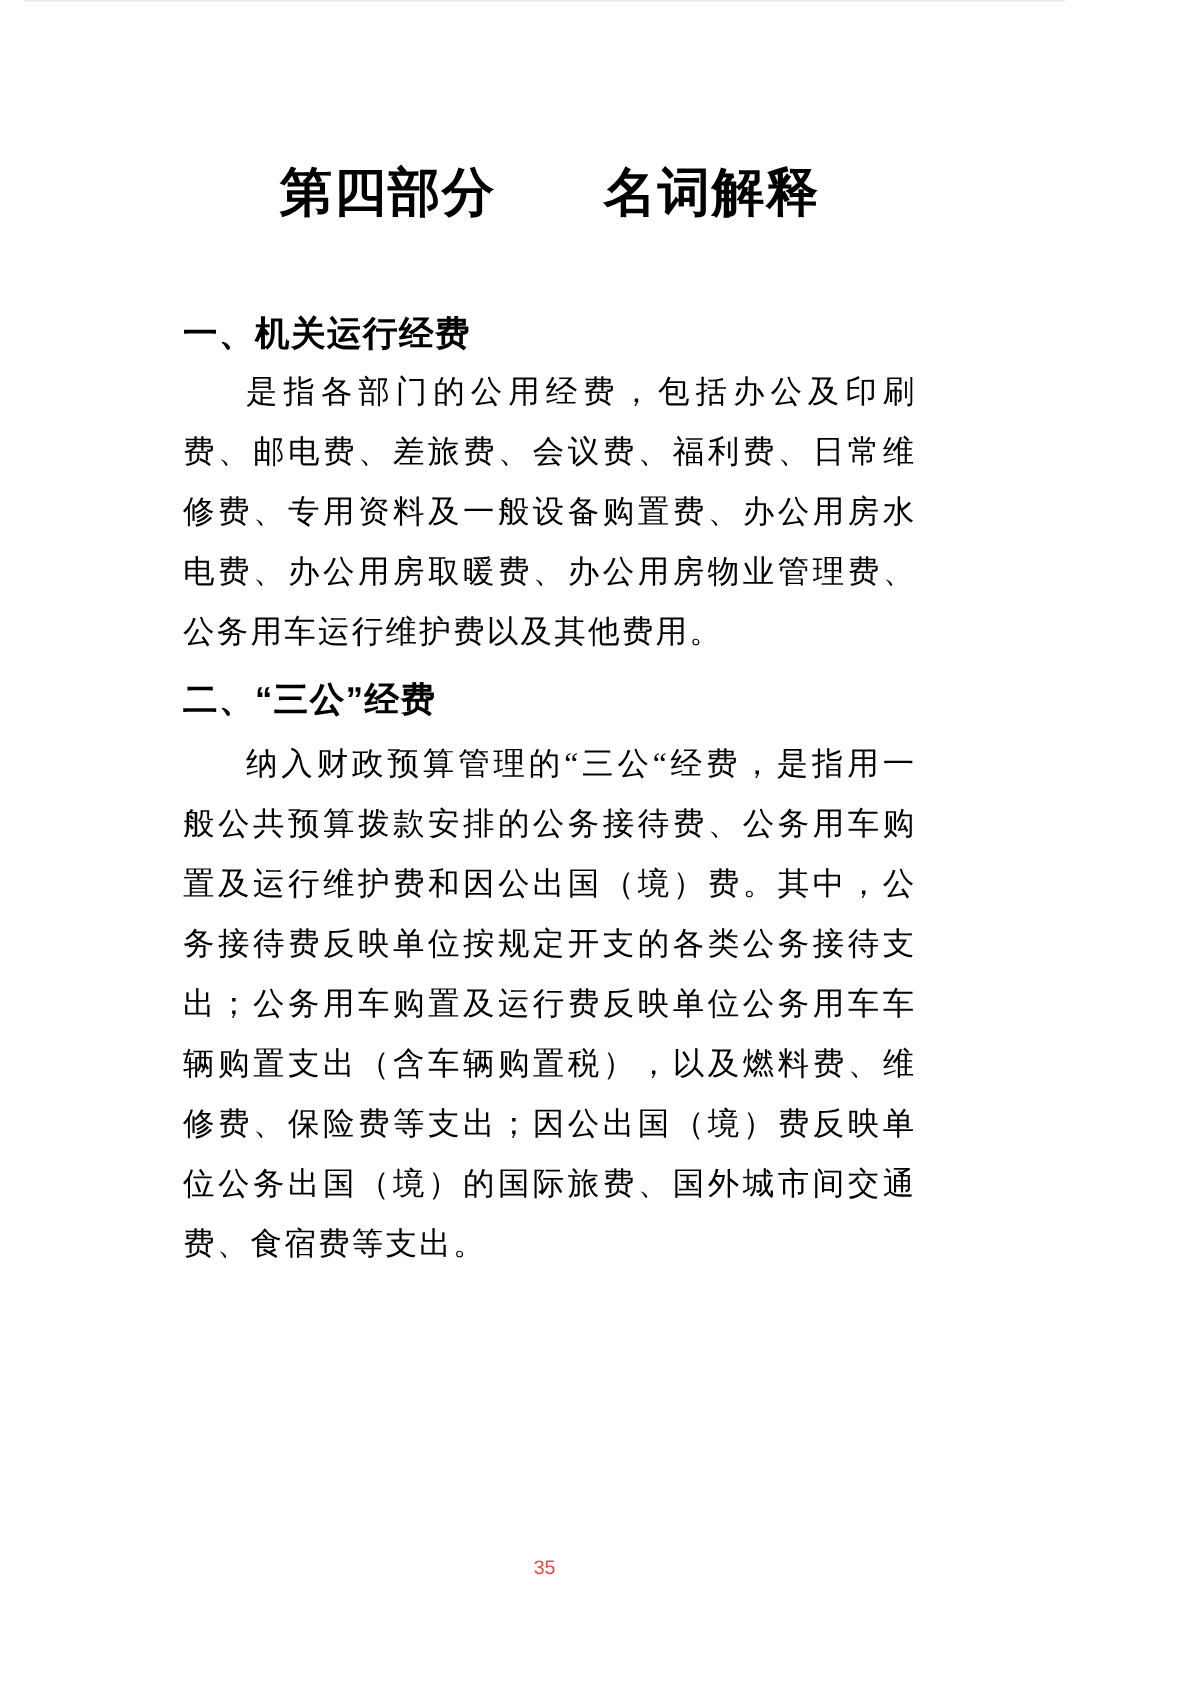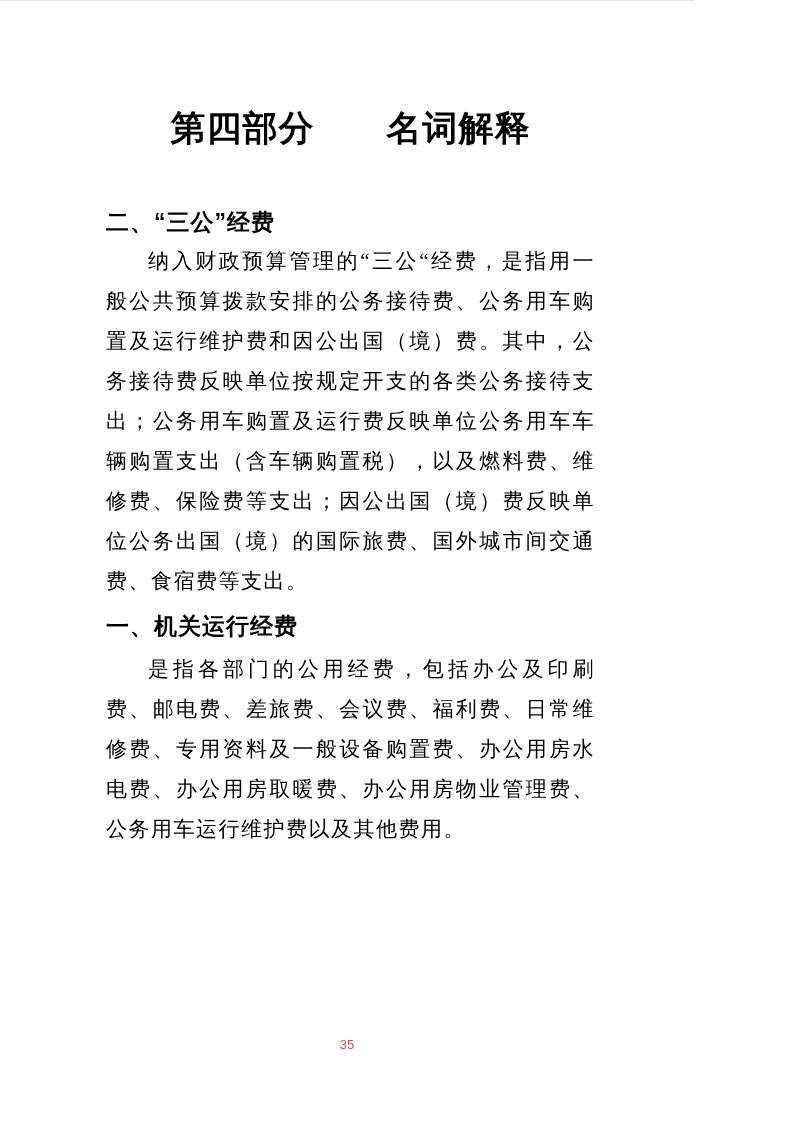--- a/index.html
+++ b/index.html
@@ -7,20 +7,21 @@
     position: relative;
     width: 694px;
     height: 1122px;
     background: #ffffff;
     box-sizing: border-box;
     padding: 96px 99px 0 106px;
     font-family: "Liberation Serif", "DejaVu Serif", serif;
     color: #000000;
     overflow: hidden;
     border-top: 1px solid #e9e9e9;
+    margin-left: 16px;
   }
   .doc-title {
     margin: 0;
     font-size: 35px;
     line-height: 64px;
     font-weight: bold;
     text-align: center;
     letter-spacing: 1px;
     white-space: pre;
     font-family: "Liberation Serif", "DejaVu Serif", serif;
@@ -58,24 +59,24 @@
   }
 </style>
 </head>
 <body>
 
 <div class="page">
 
   <h1 class="doc-title">第四部分　　名词解释</h1>
 
   <section class="doc-section">
-    <h2 class="sec-heading">二、“三公”经费</h2>
-    <p class="body-para">纳入财政预算管理的“三公“经费，是指用一般公共预算拨款安排的公务接待费、公务用车购置及运行维护费和因公出国（境）费。其中，公务接待费反映单位按规定开支的各类公务接待支出；公务用车购置及运行费反映单位公务用车车辆购置支出（含车辆购置税），以及燃料费、维修费、保险费等支出；因公出国（境）费反映单位公务出国（境）的国际旅费、国外城市间交通费、食宿费等支出。</p>
+    <h2 class="sec-heading">一、机关运行经费</h2>
+    <p class="body-para">是指各部门的公用经费，包括办公及印刷费、邮电费、差旅费、会议费、福利费、日常维修费、专用资料及一般设备购置费、办公用房水电费、办公用房取暖费、办公用房物业管理费、公务用车运行维护费以及其他费用。</p>
   </section>
 
   <section class="doc-section">
-    <h2 class="sec-heading">一、机关运行经费</h2>
-    <p class="body-para">是指各部门的公用经费，包括办公及印刷费、邮电费、差旅费、会议费、福利费、日常维修费、专用资料及一般设备购置费、办公用房水电费、办公用房取暖费、办公用房物业管理费、公务用车运行维护费以及其他费用。</p>
+    <h2 class="sec-heading">二、“三公”经费</h2>
+    <p class="body-para">纳入财政预算管理的“三公“经费，是指用一般公共预算拨款安排的公务接待费、公务用车购置及运行维护费和因公出国（境）费。其中，公务接待费反映单位按规定开支的各类公务接待支出；公务用车购置及运行费反映单位公务用车车辆购置支出（含车辆购置税），以及燃料费、维修费、保险费等支出；因公出国（境）费反映单位公务出国（境）的国际旅费、国外城市间交通费、食宿费等支出。</p>
   </section>
 
   <div class="page-number">35</div>
 
 </div>
 
 </body></html>

